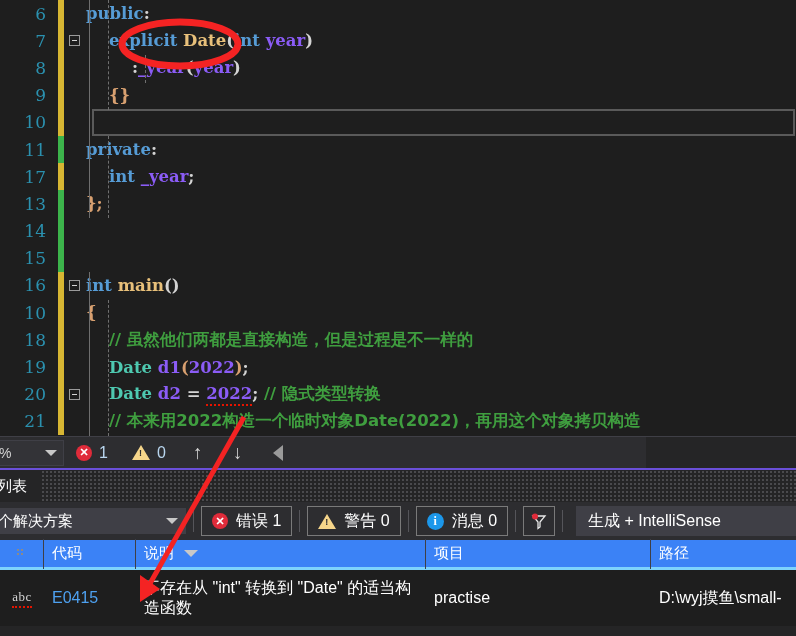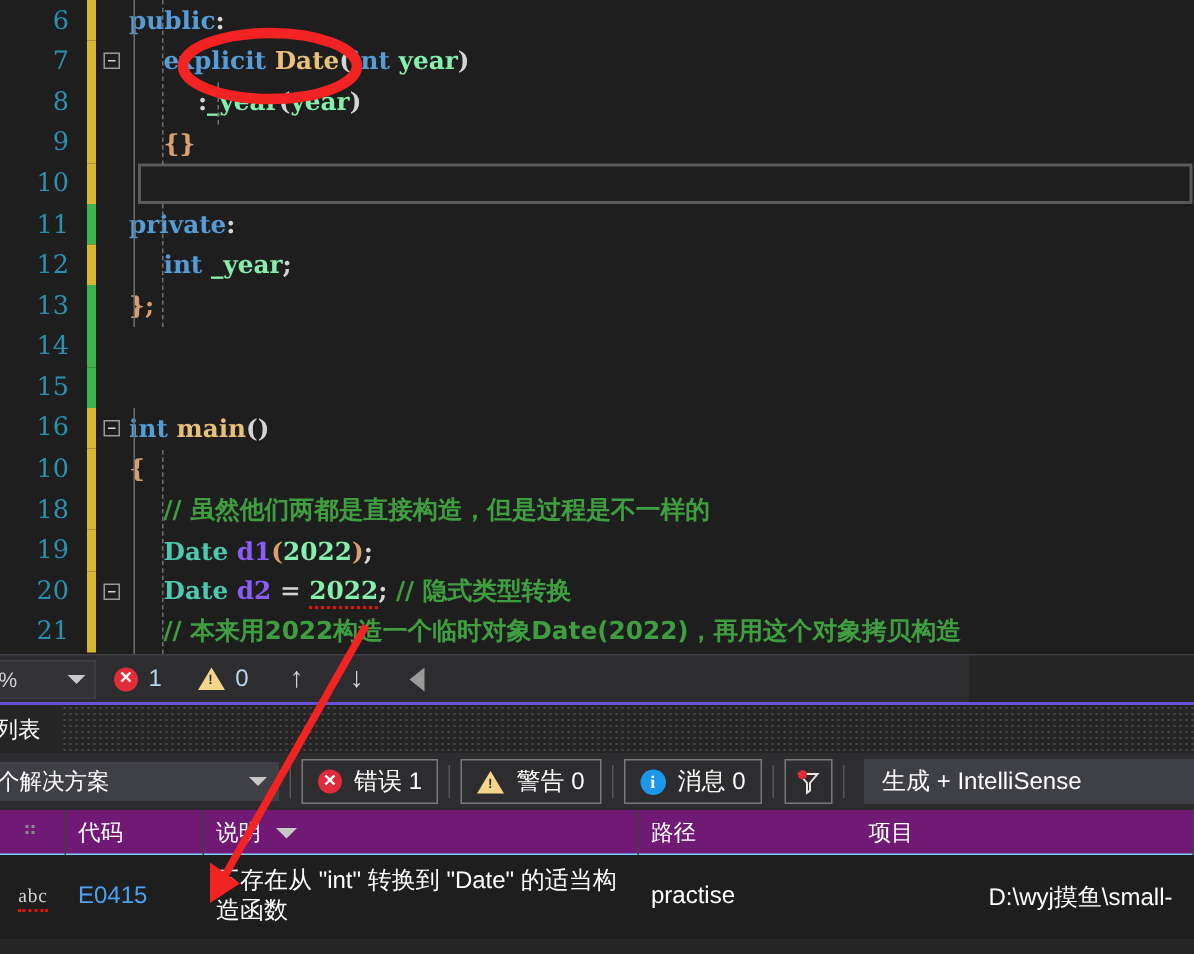--- a/index.html
+++ b/index.html
@@ -66,21 +66,21 @@
     font-size: 16.5px;
     color: #d4d4d4;
     padding-left: 2px;
     position: relative;
     font-weight: bold;
   }
   .kw   { color: #569cd6; }
   .typ  { color: #e8c07a; }
   .cls  { color: #4ec9b0; }
   .var  { color: #8b5cf6; }
-  .pln  { color: #86efac; }
+  .pln  { color: #8b5cf6; }
   .cmt  { color: #3f9e3f; font-family: "DejaVu Sans", sans-serif; }
   .punct{ color: #d4d4d4; }
   .brace{ color: #d8a070; }
 
   
   .guide-solid {
     position: absolute; top: 0; bottom: 0;
     width: 1px; background: #6e6e6e;
   }
   .guide-dash {
@@ -248,22 +248,23 @@
     color: #ffffff; font-size: 16px;
     margin-left: 6px;
     flex: 1 1 auto;
   }
 
   
   #grid { background: #1e1e1e; }
   .grid-header {
     display: flex;
     height: 30px;
-    background: #701a75;
-    border-bottom: 1px solid #7dd3fc;
+    background: #3b82f6;
+    border-bottom: 3px solid #7dd3fc;
+    align-items: center;
   }
   .gh-cell {
     color: #ffffff; font-size: 15px;
     padding: 0 8px;
     height: 30px;
     display: flex; align-items: center;
     border-right: 1px solid #3f3f46;
     overflow: hidden;
   }
   .gh-icon   { width: 44px; justify-content: center; }
@@ -352,21 +353,21 @@
   </div>
 
   <div class="code-line">
     <span class="gutter-num">11</span>
     <span class="track-bar tb-green"></span>
     <span class="fold"></span>
     <span class="code-text"><span class="kw">private</span><span class="punct">:</span></span>
   </div>
 
   <div class="code-line">
-    <span class="gutter-num">12</span>
+    <span class="gutter-num">17</span>
     <span class="track-bar tb-yellow"></span>
     <span class="fold"></span>
     <span class="code-text">    <span class="kw">int</span> <span class="pln">_year</span><span class="punct">;</span></span>
   </div>
 
   <div class="code-line">
     <span class="gutter-num">13</span>
     <span class="track-bar tb-green"></span>
     <span class="fold"></span>
     <span class="code-text"><span class="brace">};</span></span>
@@ -516,25 +517,25 @@
           </g>
         </svg>
       </div>
       <div class="gh-cell gh-code">
         <span>代码</span>
       </div>
       <div class="gh-cell gh-desc">
         <span>说明</span>
         <span class="sort-caret"></span>
       </div>
+      <div class="gh-cell gh-proj">
+        <span>项目</span>
+      </div>
       <div class="gh-cell gh-path">
         <span>路径</span>
-      </div>
-      <div class="gh-cell gh-proj">
-        <span>项目</span>
       </div>
     </div>
 
     <div class="grid-row">
       <div class="gr-cell gr-icon">
         <span class="abc-ic">abc</span>
       </div>
       <div class="gr-cell gr-code">E0415</div>
       <div class="gr-cell gr-desc">不存在从 "int" 转换到 "Date" 的适当构造函数</div>
       <div class="gr-cell gr-proj">practise</div>

